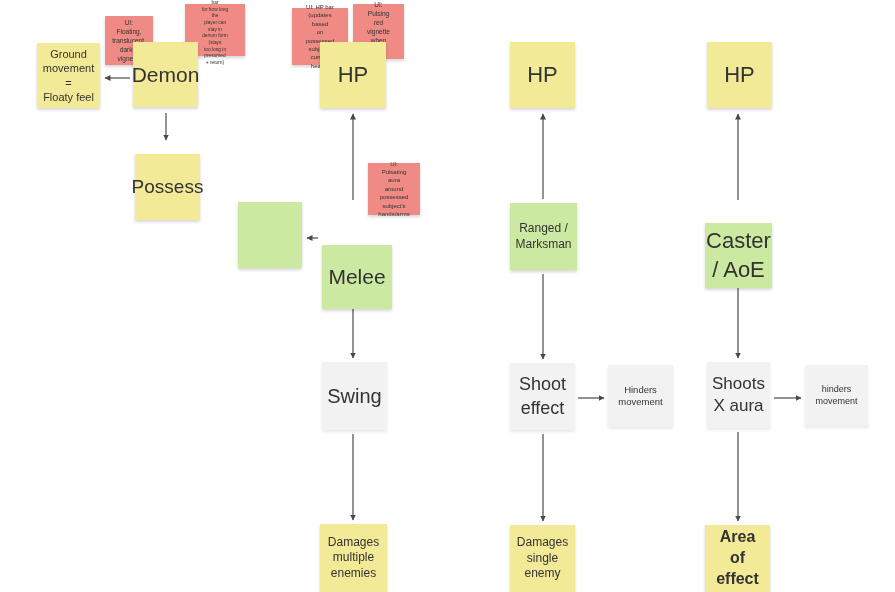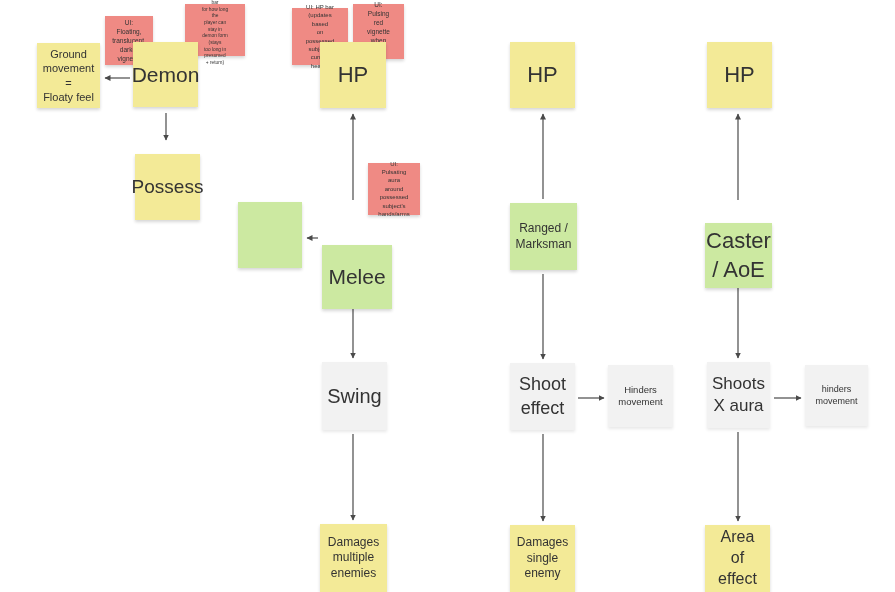--- a/index.html
+++ b/index.html
@@ -104,16 +104,16 @@
 single
 enemy</div>
 
   <div class="note yellow" style="left:707px;top:42px;width:65px;height:66px;font-size:22px;">HP</div>
   <div class="note green" style="left:705px;top:205px;width:67px;height:65px;font-size:22px;margin-top:18px;">Caster
 / AoE</div>
   <div class="note gray" style="left:707px;top:362px;width:63px;height:66px;font-size:17px;">Shoots
 X aura</div>
   <div class="note gray" style="left:805px;top:365px;width:63px;height:61px;font-size:9px;">hinders
 movement</div>
-  <div class="note yellow" style="left:705px;top:525px;width:65px;height:67px;font-size:16px;">Area of
+  <div class="note yellow" style="left:705px;top:525px;width:65px;height:67px;font-size:16px;font-weight:bold;">Area of
 effect</div>
 
 </div>
 
 </body></html>

